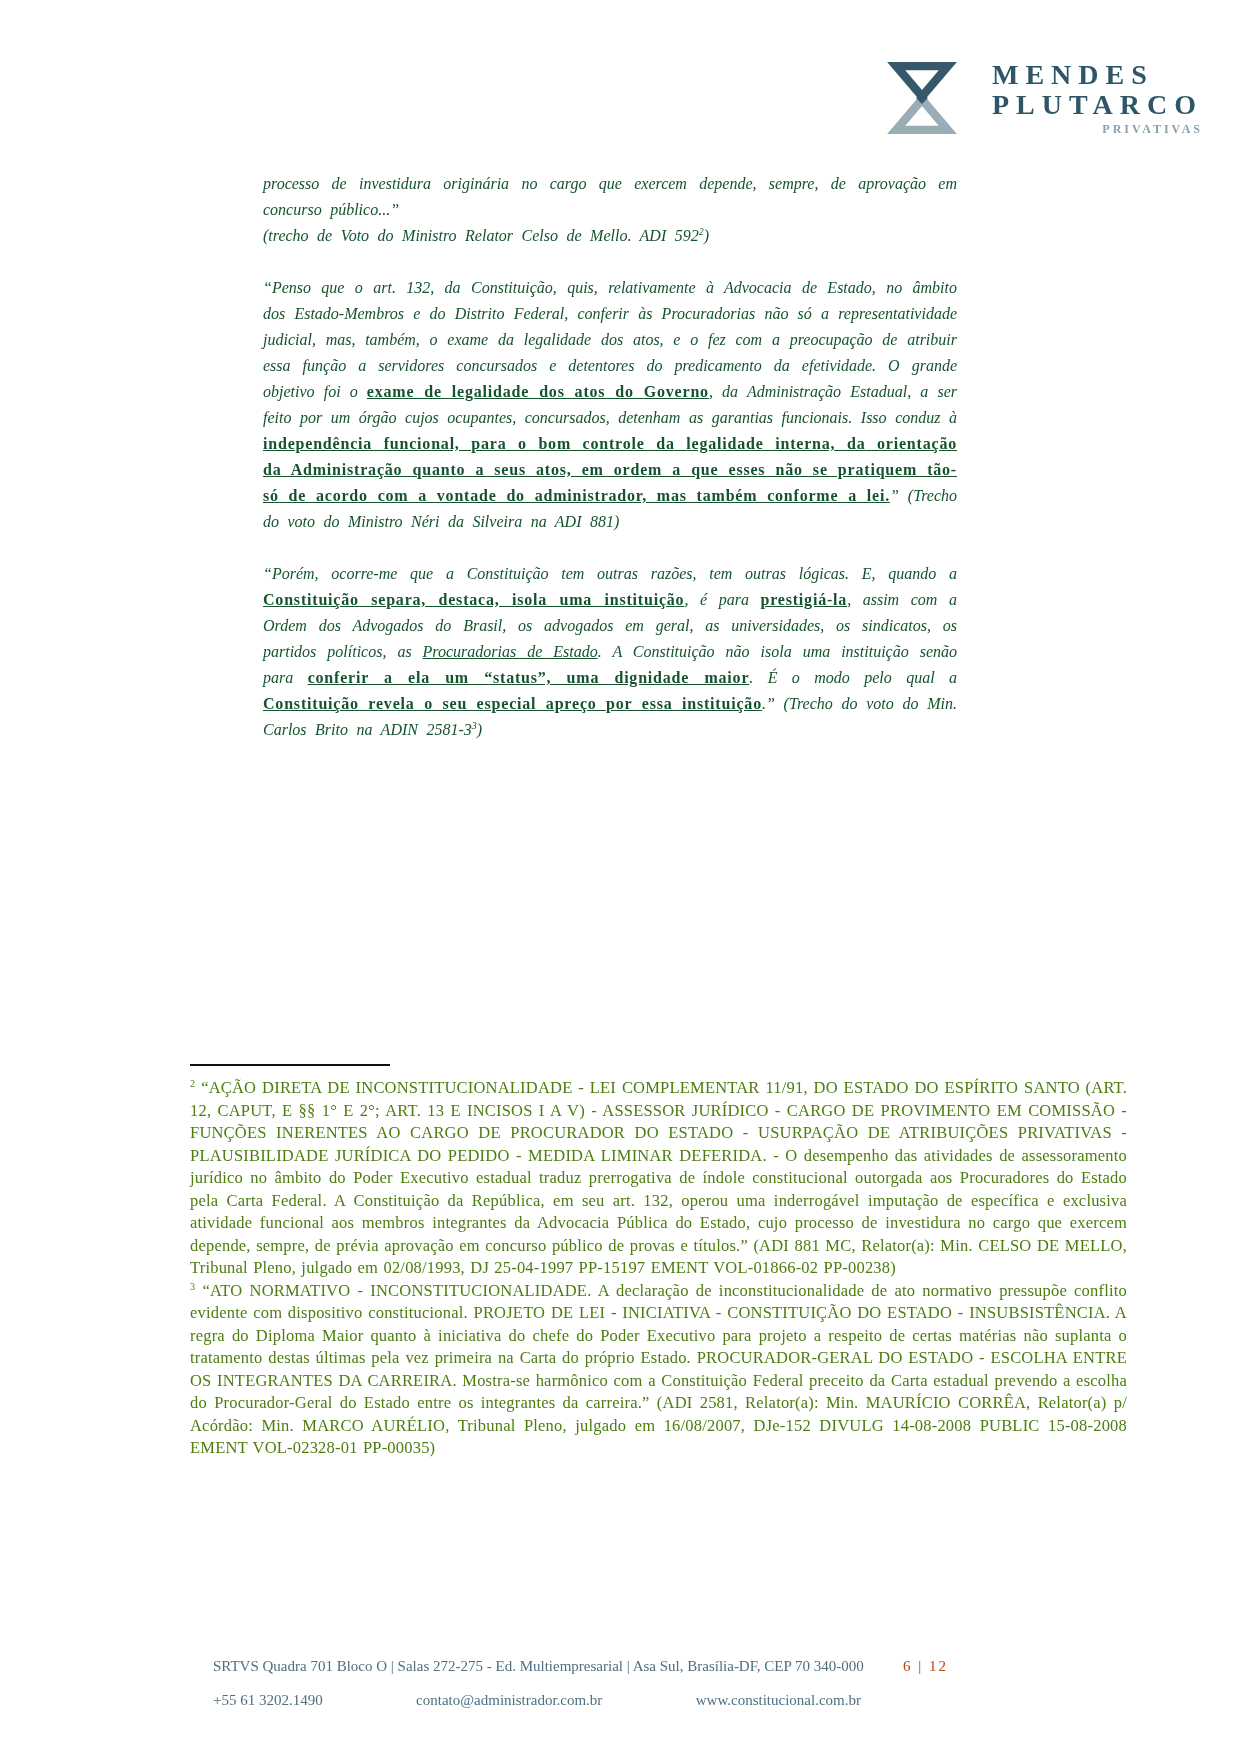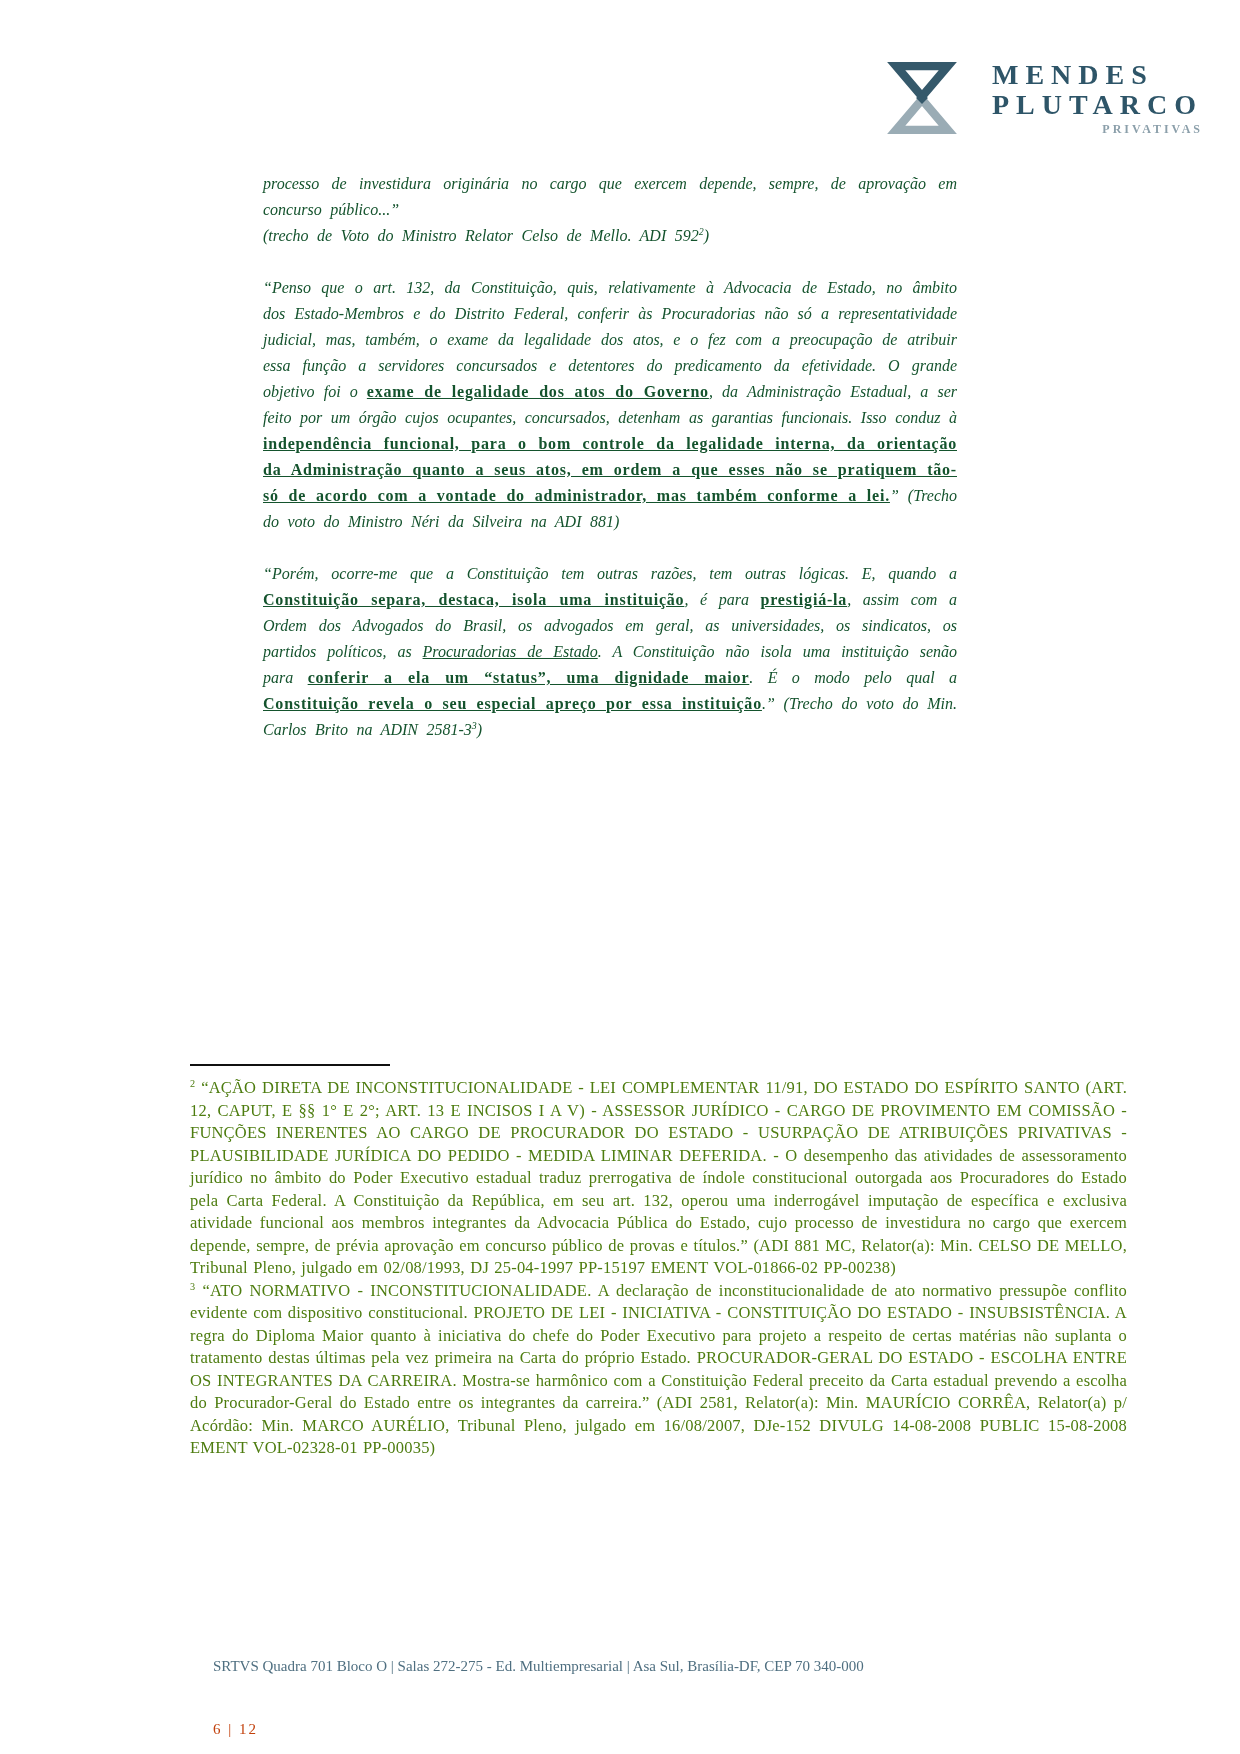--- a/index.html
+++ b/index.html
@@ -27,21 +27,21 @@
   .footnotes{position:absolute;left:157px;top:1064px;width:937px;
              font-size:16.5px;line-height:22.5px;text-align:justify;color:#4d7c0f;
              word-spacing:0.06em;letter-spacing:0.2px;margin-left:33px;}
   .fn-divider{width:200px;border-top:2.5px solid #101010;margin:0 0 11px 0;}
   .fn{margin:0;}
   .fn sup{font-size:0.62em;line-height:0;}
 
   
   .footer{position:absolute;left:213px;top:1658px;width:735px;color:#4f6f80;
           font-size:15px;font-family:"Liberation Serif",serif;}
-  .footer-line1{display:flex;justify-content:space-between;align-items:baseline;gap:46px;flex-direction:column;}
+  .footer-line1{display:flex;justify-content:space-between;align-items:baseline;gap:30px;}
   .footer-address{white-space:nowrap;}
   .footer-page{white-space:nowrap;letter-spacing:2px;color:#c2410c;}
   .footer-line2{display:flex;justify-content:space-between;margin-top:17px;width:648px;}
   .footer-line2 span{white-space:nowrap;}
 </style>
 </head>
 <body>
 
 <div class="page">
 

